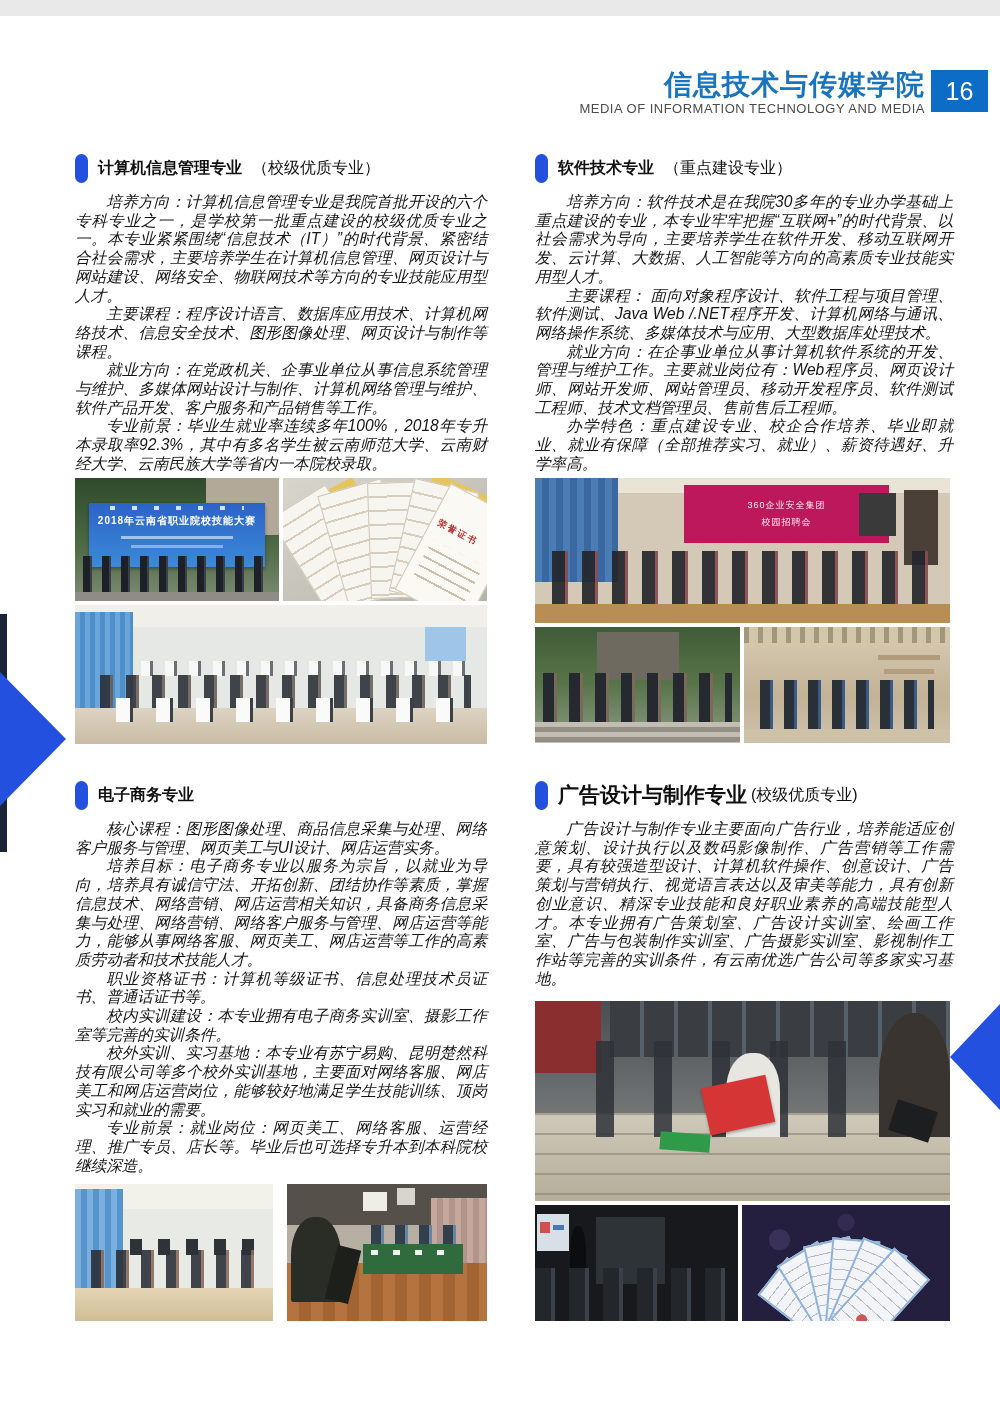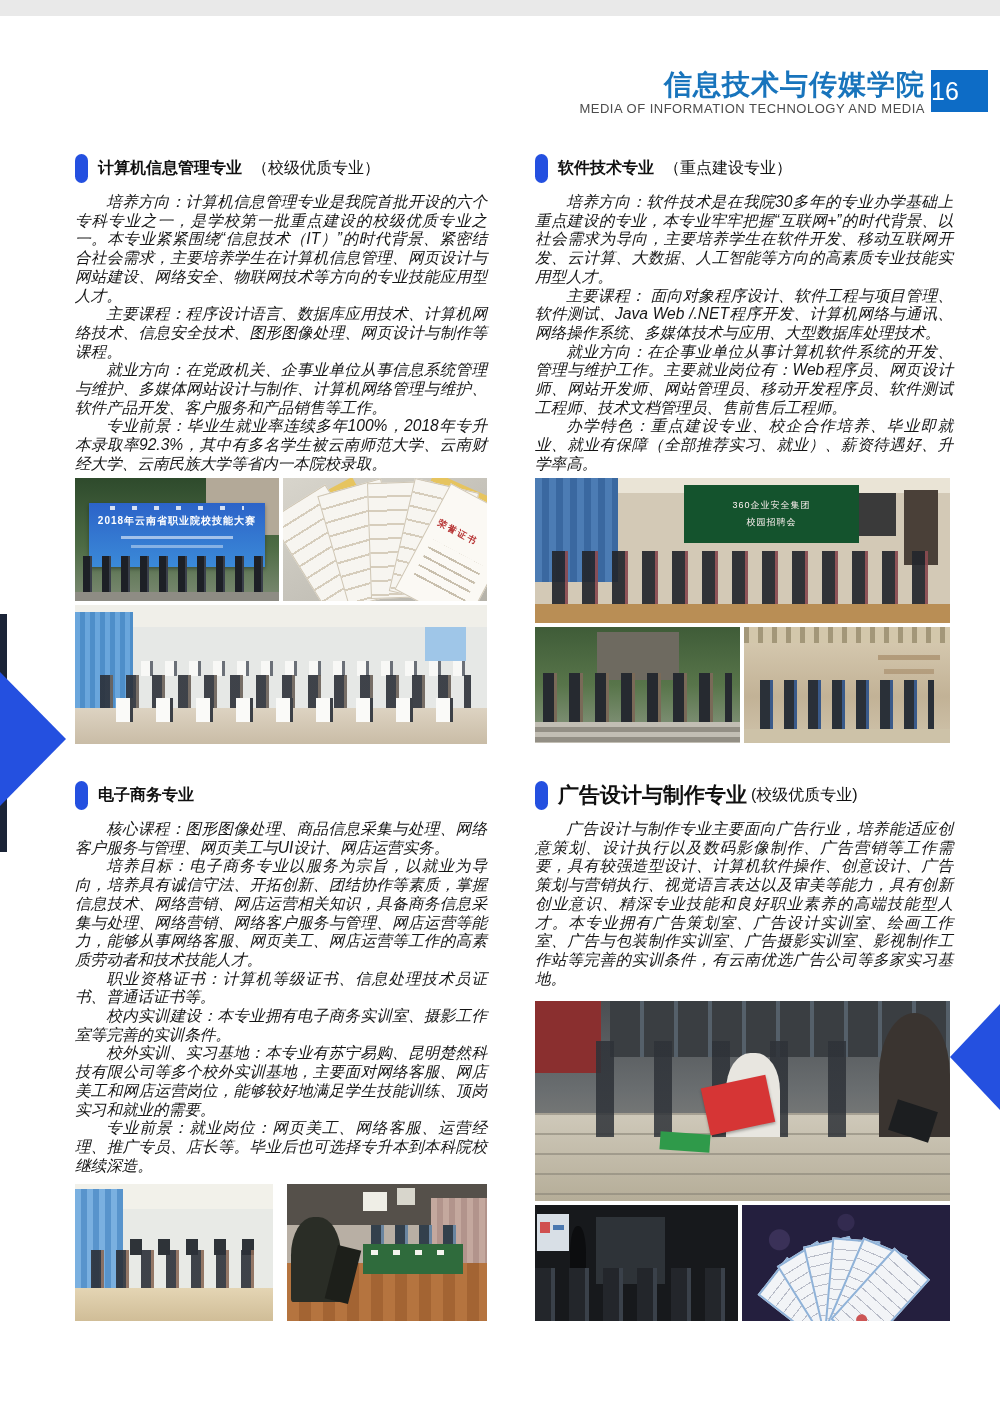--- a/index.html
+++ b/index.html
@@ -4,21 +4,21 @@
 <style>
   html,body{margin:0;padding:0;background:#e9e9e9;}
   .page{position:relative;width:1000px;height:1414px;background:#ffffff;margin:16px auto;
         font-family:"Liberation Sans","DejaVu Sans",sans-serif;overflow:hidden;}
   .ab{position:absolute;}
 
   
   .hdr-cn{position:absolute;top:50px;right:75px;font-size:28px;font-weight:700;color:#1874bc;letter-spacing:1px;}
   .hdr-en{position:absolute;top:85px;right:75px;font-size:13px;color:#4c4c4c;letter-spacing:.5px;}
   .pagebox{position:absolute;left:931px;top:54px;width:57px;height:42px;background:#0d6cc6;
-           display:flex;align-items:center;color:#fff;font-size:25px;}
+           display:flex;align-items:center;justify-content:center;color:#fff;font-size:25px;}
 
   
   .sec{position:absolute;}
   .sec-title{display:flex;align-items:center;gap:10px;height:32px;}
   .pill{width:13px;height:29px;border-radius:7px;background:#2450e0;flex:0 0 auto;}
   .t-main{font-size:16px;font-weight:700;color:#101010;white-space:nowrap;}
   .t-sub{font-size:16px;color:#101010;white-space:nowrap;}
   .body{margin-top:9px;font-style:italic;}
   .para{margin:0;text-indent:2em;text-align:justify;font-size:15.6px;line-height:18.7px;color:#151515;}
 
@@ -111,21 +111,21 @@
       <p class="para">培养方向：软件技术是在我院30多年的专业办学基础上重点建设的专业，本专业牢牢把握“互联网+”的时代背景、以社会需求为导向，主要培养学生在软件开发、移动互联网开发、云计算、大数据、人工智能等方向的高素质专业技能实用型人才。</p>
       <p class="para">主要课程：  面向对象程序设计、软件工程与项目管理、软件测试、Java Web /.NET程序开发、计算机网络与通讯、网络操作系统、多媒体技术与应用、大型数据库处理技术。</p>
       <p class="para">就业方向：在企事业单位从事计算机软件系统的开发、管理与维护工作。主要就业岗位有：Web程序员、网页设计师、网站开发师、网站管理员、移动开发程序员、软件测试工程师、技术文档管理员、售前售后工程师。</p>
       <p class="para">办学特色：重点建设专业、校企合作培养、毕业即就业、就业有保障（全部推荐实习、就业）、薪资待遇好、升学率高。</p>
     </div>
   </div>
 
   <div class="ph" style="left:535px;top:462px;width:415px;height:145px;background:#d3c9b6;">
     <div class="ab" style="left:0;top:0;width:100%;height:10%;background:#eae4d6;"></div>
     <div class="ab" style="left:0;top:0;width:20%;height:72%;background:repeating-linear-gradient(90deg,#4c7cb4 0 7px,#3a68a0 7px 14px);"></div>
-    <div class="ab" style="left:36%;top:5%;width:42%;height:40%;background:#14532d;">
+    <div class="ab" style="left:36%;top:5%;width:42%;height:40%;background:#be185d;padding-left:30px;">
       <div class="screen-text">
         <span>360企业安全集团</span>
         <span>校园招聘会</span>
       </div>
     </div>
     <div class="ab" style="right:3%;top:8%;width:8%;height:52%;background:#4a4038;"></div>
     <div class="ab" style="right:13%;top:10%;width:9%;height:30%;background:#3a3a3a;"></div>
     <div class="ab" style="left:4%;bottom:8%;width:92%;height:42%;background:repeating-linear-gradient(90deg,#23262c 0 13px,#8a4a50 13px 16px,transparent 16px 30px);opacity:.92;"></div>
     <div class="ab" style="left:0;bottom:0;width:100%;height:13%;background:#b98e55;"></div>
   </div>

